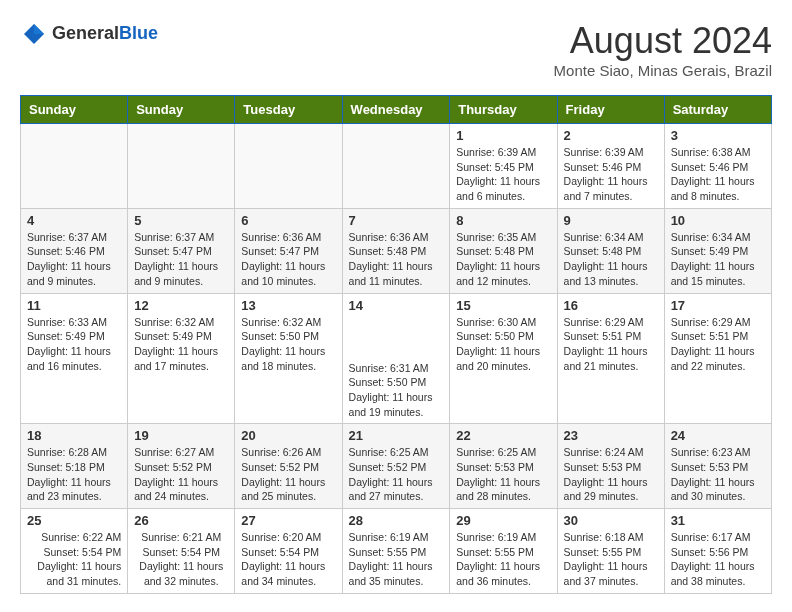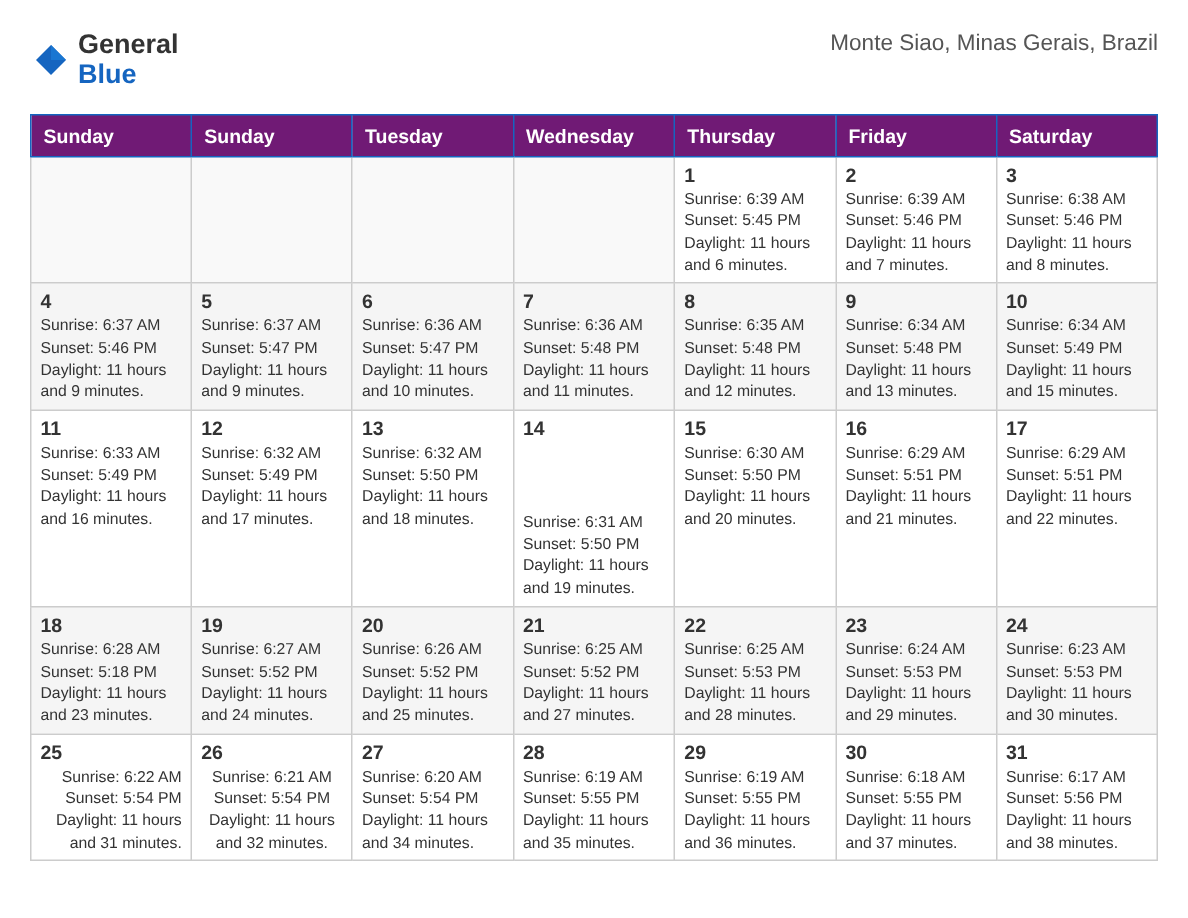--- a/index.html
+++ b/index.html
@@ -16,21 +16,21 @@
       justify-content: space-between;
       margin-bottom: 16px;
     }
     .logo {
       display: flex;
       align-items: center;
       gap: 4px;
     }
     .logo-text {
       display: flex;
-      flex-direction: column;
+      flex-direction: row;
       line-height: 1.1;
     }
     .logo-general {
       font-size: 18px;
       font-weight: bold;
       color: #333;
     }
     .logo-blue {
       font-size: 18px;
       font-weight: bold;
@@ -51,21 +51,21 @@
     .location-title {
       font-size: 15px;
       color: #555;
       padding-left: 48px;
     }
     table {
       width: 100%;
       border-collapse: collapse;
     }
     thead th {
-      background: #701a75;
+      background: #4d7c0f;
       color: #fff;
       font-size: 13px;
       font-weight: bold;
       padding: 6px 8px;
       text-align: left;
       border: 1px solid #1565c0;
     }
     tbody td {
       border: 1px solid #ccc;
       vertical-align: top;
@@ -102,20 +102,21 @@
     <svg class="logo-icon" viewBox="0 0 28 28">
       <polygon points="14,4 24,14 14,24 4,14" fill="#1565c0"></polygon>
       <polygon points="14,4 24,14 14,14" fill="#1976d2"></polygon>
     </svg>
     <div class="logo-text">
       <span class="logo-general">General</span>
       <span class="logo-blue">Blue</span>
     </div>
   </div>
   <div class="title-block">
+    <div class="month-title">August 2024</div>
     <div class="location-title">Monte Siao, Minas Gerais, Brazil</div>
   </div>
 </div>
 
 <table>
   <thead>
     <tr>
     <th>Sunday</th>
         <th>Sunday</th>
         <th>Tuesday</th>

